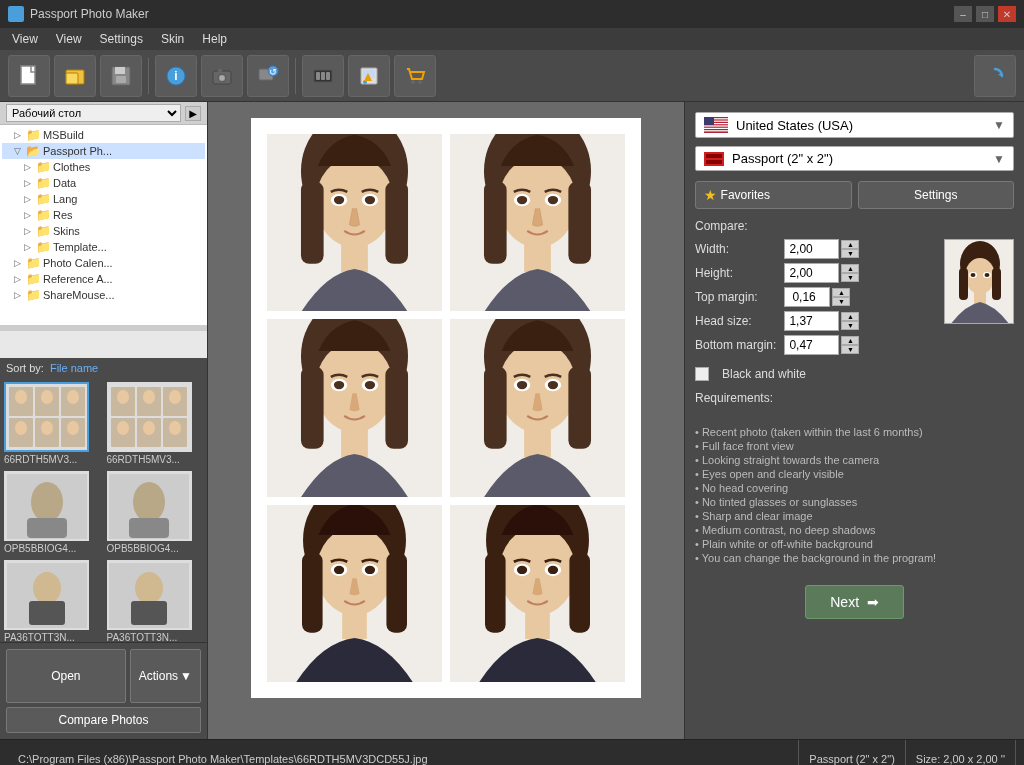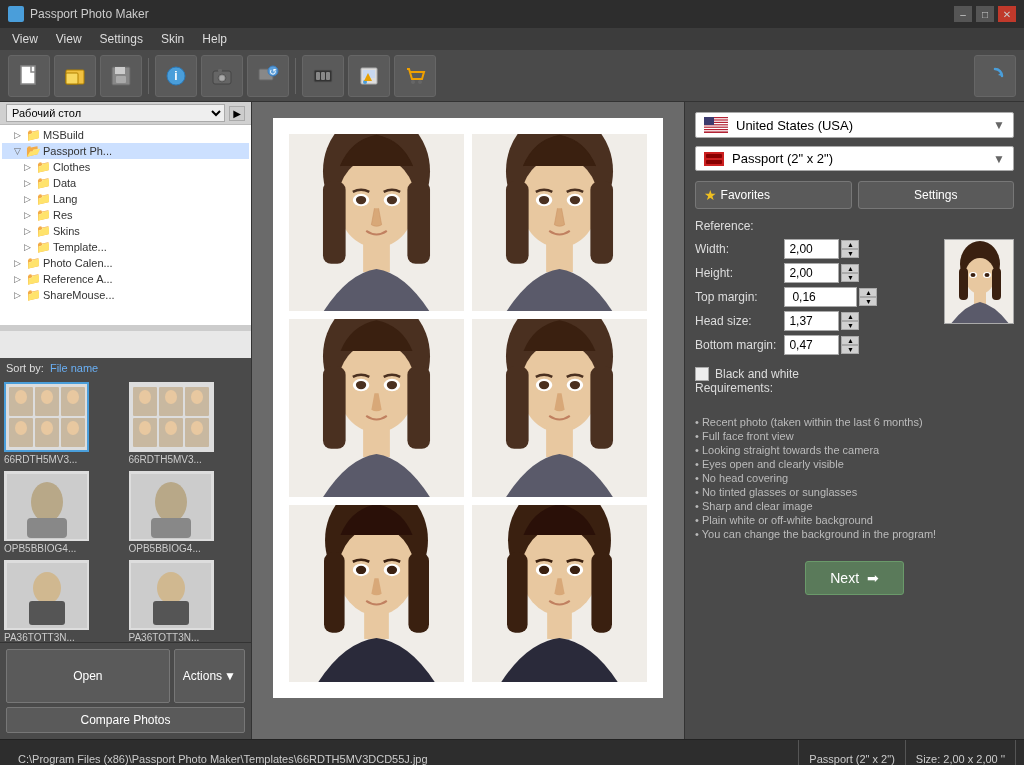--- a/index.html
+++ b/index.html
@@ -20,21 +20,21 @@
     
     .toolbar { background: #4a4a4a; height: 52px; display: flex; align-items: center; padding: 4px 8px; gap: 4px; border-bottom: 1px solid #333; }
     .tb-btn { width: 42px; height: 42px; background: #5a5a5a; border: 1px solid #666; border-radius: 3px; cursor: pointer; display: flex; align-items: center; justify-content: center; color: #ddd; font-size: 18px; }
     .tb-sep { width: 1px; height: 36px; background: #666; margin: 0 2px; }
     .tb-refresh { margin-left: auto; }
 
     
     .main-area { display: flex; height: calc(765px - 28px - 22px - 52px - 26px); }
 
     
-    .left-panel { width: 252px; background: #3c3c3c; display: flex; flex-direction: column; border-right: 1px solid #333; }
+    .left-panel { width: 208px; background: #3c3c3c; display: flex; flex-direction: column; border-right: 1px solid #333; }
     .folder-nav { background: #e8e8e8; flex: 1; overflow: hidden; }
     .folder-header { background: #d0d0d0; padding: 2px 6px; display: flex; align-items: center; gap: 4px; border-bottom: 1px solid #bbb; }
     .folder-header select { flex: 1; border: 1px solid #999; font-size: 11px; padding: 1px; }
     .tree-area { background: #fff; height: 200px; overflow: auto; padding: 2px; }
     .tree-item { display: flex; align-items: center; gap: 2px; padding: 1px 0; cursor: pointer; }
     .tree-item.selected { background: #cce0ff; }
     .tree-indent { display: inline-block; }
     .folder-icon { color: #e8a000; font-size: 12px; }
     .tree-label { font-size: 11px; color: #333; }
     .expand-icon { font-size: 9px; color: #666; width: 10px; }
@@ -75,21 +75,21 @@
     .select-row { width: 100%; background: #fff; border: 1px solid #aaa; padding: 4px 8px; font-size: 12px; display: flex; align-items: center; justify-content: space-between; margin-bottom: 8px; border-radius: 2px; cursor: pointer; }
 
     .fav-settings-row { display: flex; gap: 6px; margin-bottom: 10px; }
     .fav-btn { flex: 1; background: #5a5a5a; border: 1px solid #777; color: #fff; padding: 5px 8px; cursor: pointer; font-size: 12px; border-radius: 3px; display: flex; align-items: center; gap: 4px; }
     .settings-btn { flex: 1; background: #5a5a5a; border: 1px solid #777; color: #fff; padding: 5px 8px; cursor: pointer; font-size: 12px; border-radius: 3px; }
 
     .settings-label { color: #ddd; font-size: 12px; margin-bottom: 6px; }
     .setting-label { color: #ddd; font-size: 12px; }
     .setting-input { background: #fff; border: 1px solid #aaa; padding: 2px 4px; font-size: 12px; width: 70px; }
 
-    .bw-row { display: flex; align-items: center; gap: 6px; margin-bottom: 0; }
+    .bw-row { display: flex; align-items: center; gap: 13px; margin-bottom: 10px; }
     .checkbox { width: 14px; height: 14px; border: 1px solid #aaa; background: #eee; cursor: pointer; display: flex; align-items: center; justify-content: center; }
 
     .requirements { margin-bottom: 10px; }
     .req-title { color: #ddd; font-size: 12px; margin-bottom: 20px; }
     .req-list { color: #bbb; font-size: 11px; list-style: none; padding: 0; }
     .req-list li { padding: 1px 0; }
     .req-list li::before { content: '• '; }
 
     .next-btn { background: #5a7a5a; border: 1px solid #6a9a6a; color: #fff; padding: 8px 24px; cursor: pointer; font-size: 14px; border-radius: 3px; display: flex; align-items: flex-start; gap: 8px; margin: 10px auto; }
 
@@ -564,21 +564,21 @@
       <div class="fav-settings-row">
         <button class="fav-btn">
           <span style="color:#f0c020;font-size:14px;">★</span>
           <span>Favorites</span>
         </button>
         <button class="settings-btn">
           <span>Settings</span>
         </button>
       </div>
 
-      <div class="settings-label">Reference:</div>
+      <div class="settings-label">Compare:</div>
 
       <div style="display:flex;gap:12px;margin-bottom:8px;">
         <div style="flex:1;">
 
           <div style="display:grid;grid-template-columns:auto 1fr;align-items:center;gap:4px 8px;margin-bottom:4px;">
             <span class="setting-label">Width:</span>
             <div class="input-with-spinner">
               <input type="text" class="setting-input" value="2,00" style="width: 55px;">
               <div class="spinners">
                 <div class="spin-up">▲</div>
@@ -590,21 +590,21 @@
             <div class="input-with-spinner">
               <input type="text" class="setting-input" value="2,00" style="width: 55px;">
               <div class="spinners">
                 <div class="spin-up">▲</div>
                 <div class="spin-down">▼</div>
               </div>
             </div>
 
             <span class="setting-label">Top margin:</span>
             <div class="input-with-spinner">
-              <input type="text" class="setting-input" value="0,16" style="width: 73px; padding-left: 7px;">
+              <input type="text" class="setting-input" value="0,16" style="width: 46px; padding-left: 7px;">
               <div class="spinners">
                 <div class="spin-up">▲</div>
                 <div class="spin-down">▼</div>
               </div>
             </div>
 
             <span class="setting-label">Head size:</span>
             <div class="input-with-spinner">
               <input type="text" class="setting-input" value="1,37" style="width: 55px;">
               <div class="spinners">
@@ -649,20 +649,21 @@
       <div class="requirements">
         <div class="req-title">Requirements:</div>
         <ul class="req-list">
           <li>Recent photo (taken within the last 6 months)</li>
           <li>Full face front view</li>
           <li>Looking straight towards the camera</li>
           <li>Eyes open and clearly visible</li>
           <li>No head covering</li>
           <li>No tinted glasses or sunglasses</li>
           <li>Sharp and clear image</li>
+          <li>Medium contrast, no deep shadows</li>
           <li>Plain white or off-white background</li>
           <li>You can change the background in the program!</li>
         </ul>
       </div>
 
       <div style="display:flex;justify-content:center;margin-top:8px;">
         <button class="next-btn">
           <span>Next</span>
           <span>➡</span>
         </button>

